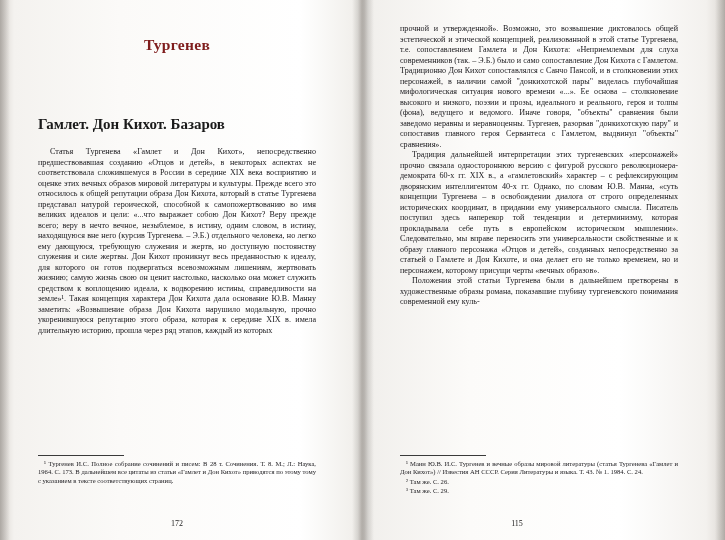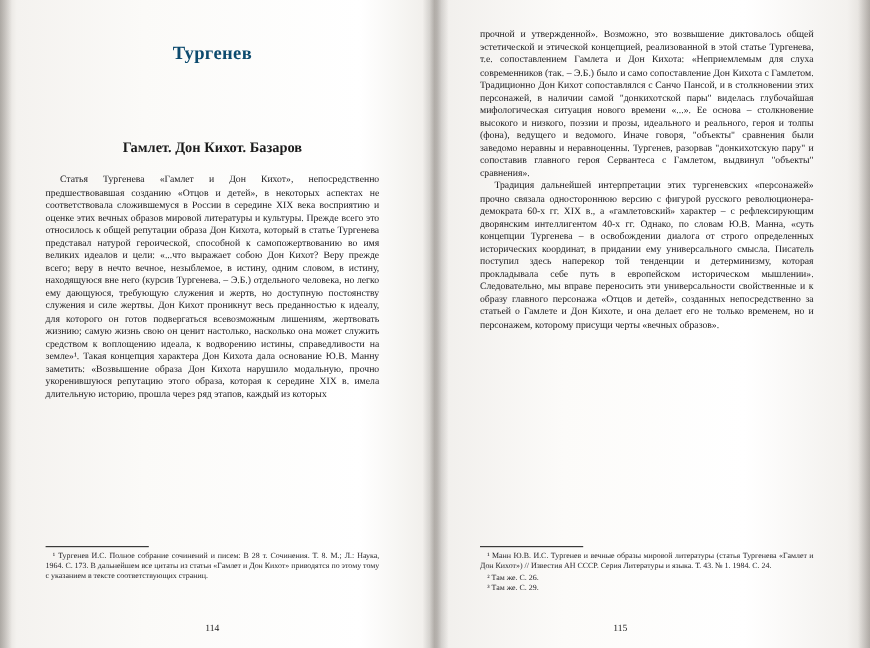--- a/index.html
+++ b/index.html
@@ -56,27 +56,26 @@
   .col-left { left: 38px; }
   .col-right { left: 400px; }
 
   .book-title {
     font-family: "Liberation Serif", serif;
     font-size: 15.5px;
     font-weight: bold;
     text-align: center;
     margin: 12px 0 0 0;
     letter-spacing: 0.3px;
-    color: #0c4a6e;
+    color: #7f1d1d;
   }
   .chapter-title {
     font-family: "Liberation Serif", serif;
-    font-size: 12px;
+    font-size: 15px;
     font-weight: bold;
-    text-align: center;
     margin: 62px 0 14px 0;
     color: #1a1a1a;
   }
   .body-text {
     font-size: 8.1px;
     line-height: 1.30;
     text-align: justify;
     text-justify: inter-word;
     color: #17161a;
     hyphens: auto;
@@ -132,30 +131,31 @@
       <div class="footnotes">
         <p>¹ Тургенев И.С. Полное собрание сочинений и писем: В 28 т. Сочинения. Т. 8. М.; Л.: Наука, 1964. С. 173. В дальнейшем все цитаты из статьи «Гамлет и Дон Кихот» приводятся по этому тому с указанием в тексте соответствующих страниц.</p>
       </div>
     </div>
   </div>
 
   <div class="col col-right">
     <div class="body-text">
       <p class="noindent">прочной и утвержденной». Возможно, это возвышение диктовалось общей эстетической и этической концепцией, реализованной в этой статье Тургенева, т.е. сопоставлением Гамлета и Дон Кихота: «Неприемлемым для слуха современников (так. – Э.Б.) было и само сопоставление Дон Кихота с Гамлетом. Традиционно Дон Кихот сопоставлялся с Санчо Пансой, и в столкновении этих персонажей, в наличии самой "донкихотской пары" виделась глубочайшая мифологическая ситуация нового времени «...». Ее основа – столкновение высокого и низкого, поэзии и прозы, идеального и реального, героя и толпы (фона), ведущего и ведомого. Иначе говоря, "объекты" сравнения были заведомо неравны и неравноценны. Тургенев, разорвав "донкихотскую пару" и сопоставив главного героя Сервантеса с Гамлетом, выдвинул "объекты" сравнения».</p>
       <p>Традиция дальнейшей интерпретации этих тургеневских «персонажей» прочно связала одностороннюю версию с фигурой русского революционера-демократа 60-х гг. XIX в., а «гамлетовский» характер – с рефлексирующим дворянским интеллигентом 40-х гг. Однако, по словам Ю.В. Манна, «суть концепции Тургенева – в освобождении диалога от строго определенных исторических координат, в придании ему универсального смысла. Писатель поступил здесь наперекор той тенденции и детерминизму, которая прокладывала себе путь в европейском историческом мышлении». Следовательно, мы вправе переносить эти универсальности свойственные и к образу главного персонажа «Отцов и детей», созданных непосредственно за статьей о Гамлете и Дон Кихоте, и она делает его не только временем, но и персонажем, которому присущи черты «вечных образов».</p>
+      <p>Положения этой статьи Тургенева были в дальнейшем претворены в художественные образы романа, показавшие глубину тургеневского понимания современной ему куль-</p>
     </div>
     <div style="position:absolute; left:0; top:424px; width:278px;">
       <div class="footnote-rule"></div>
       <div class="footnotes">
         <p>¹ Манн Ю.В. И.С. Тургенев и вечные образы мировой литературы (статья Тургенева «Гамлет и Дон Кихот») // Известия АН СССР. Серия Литературы и языка. Т. 43. № 1. 1984. С. 24.</p>
         <p>² Там же. С. 26.</p>
         <p>³ Там же. С. 29.</p>
       </div>
     </div>
   </div>
 
-  <div class="folio folio-left">114</div>
+  <div class="folio folio-left">172</div>
   <div class="folio folio-right">115</div>
 
   <div class="gutter-shadow"></div>
   <div class="edge-shadow-left"></div>
   <div class="edge-shadow-right"></div>
 </div>
 
 </body></html>

